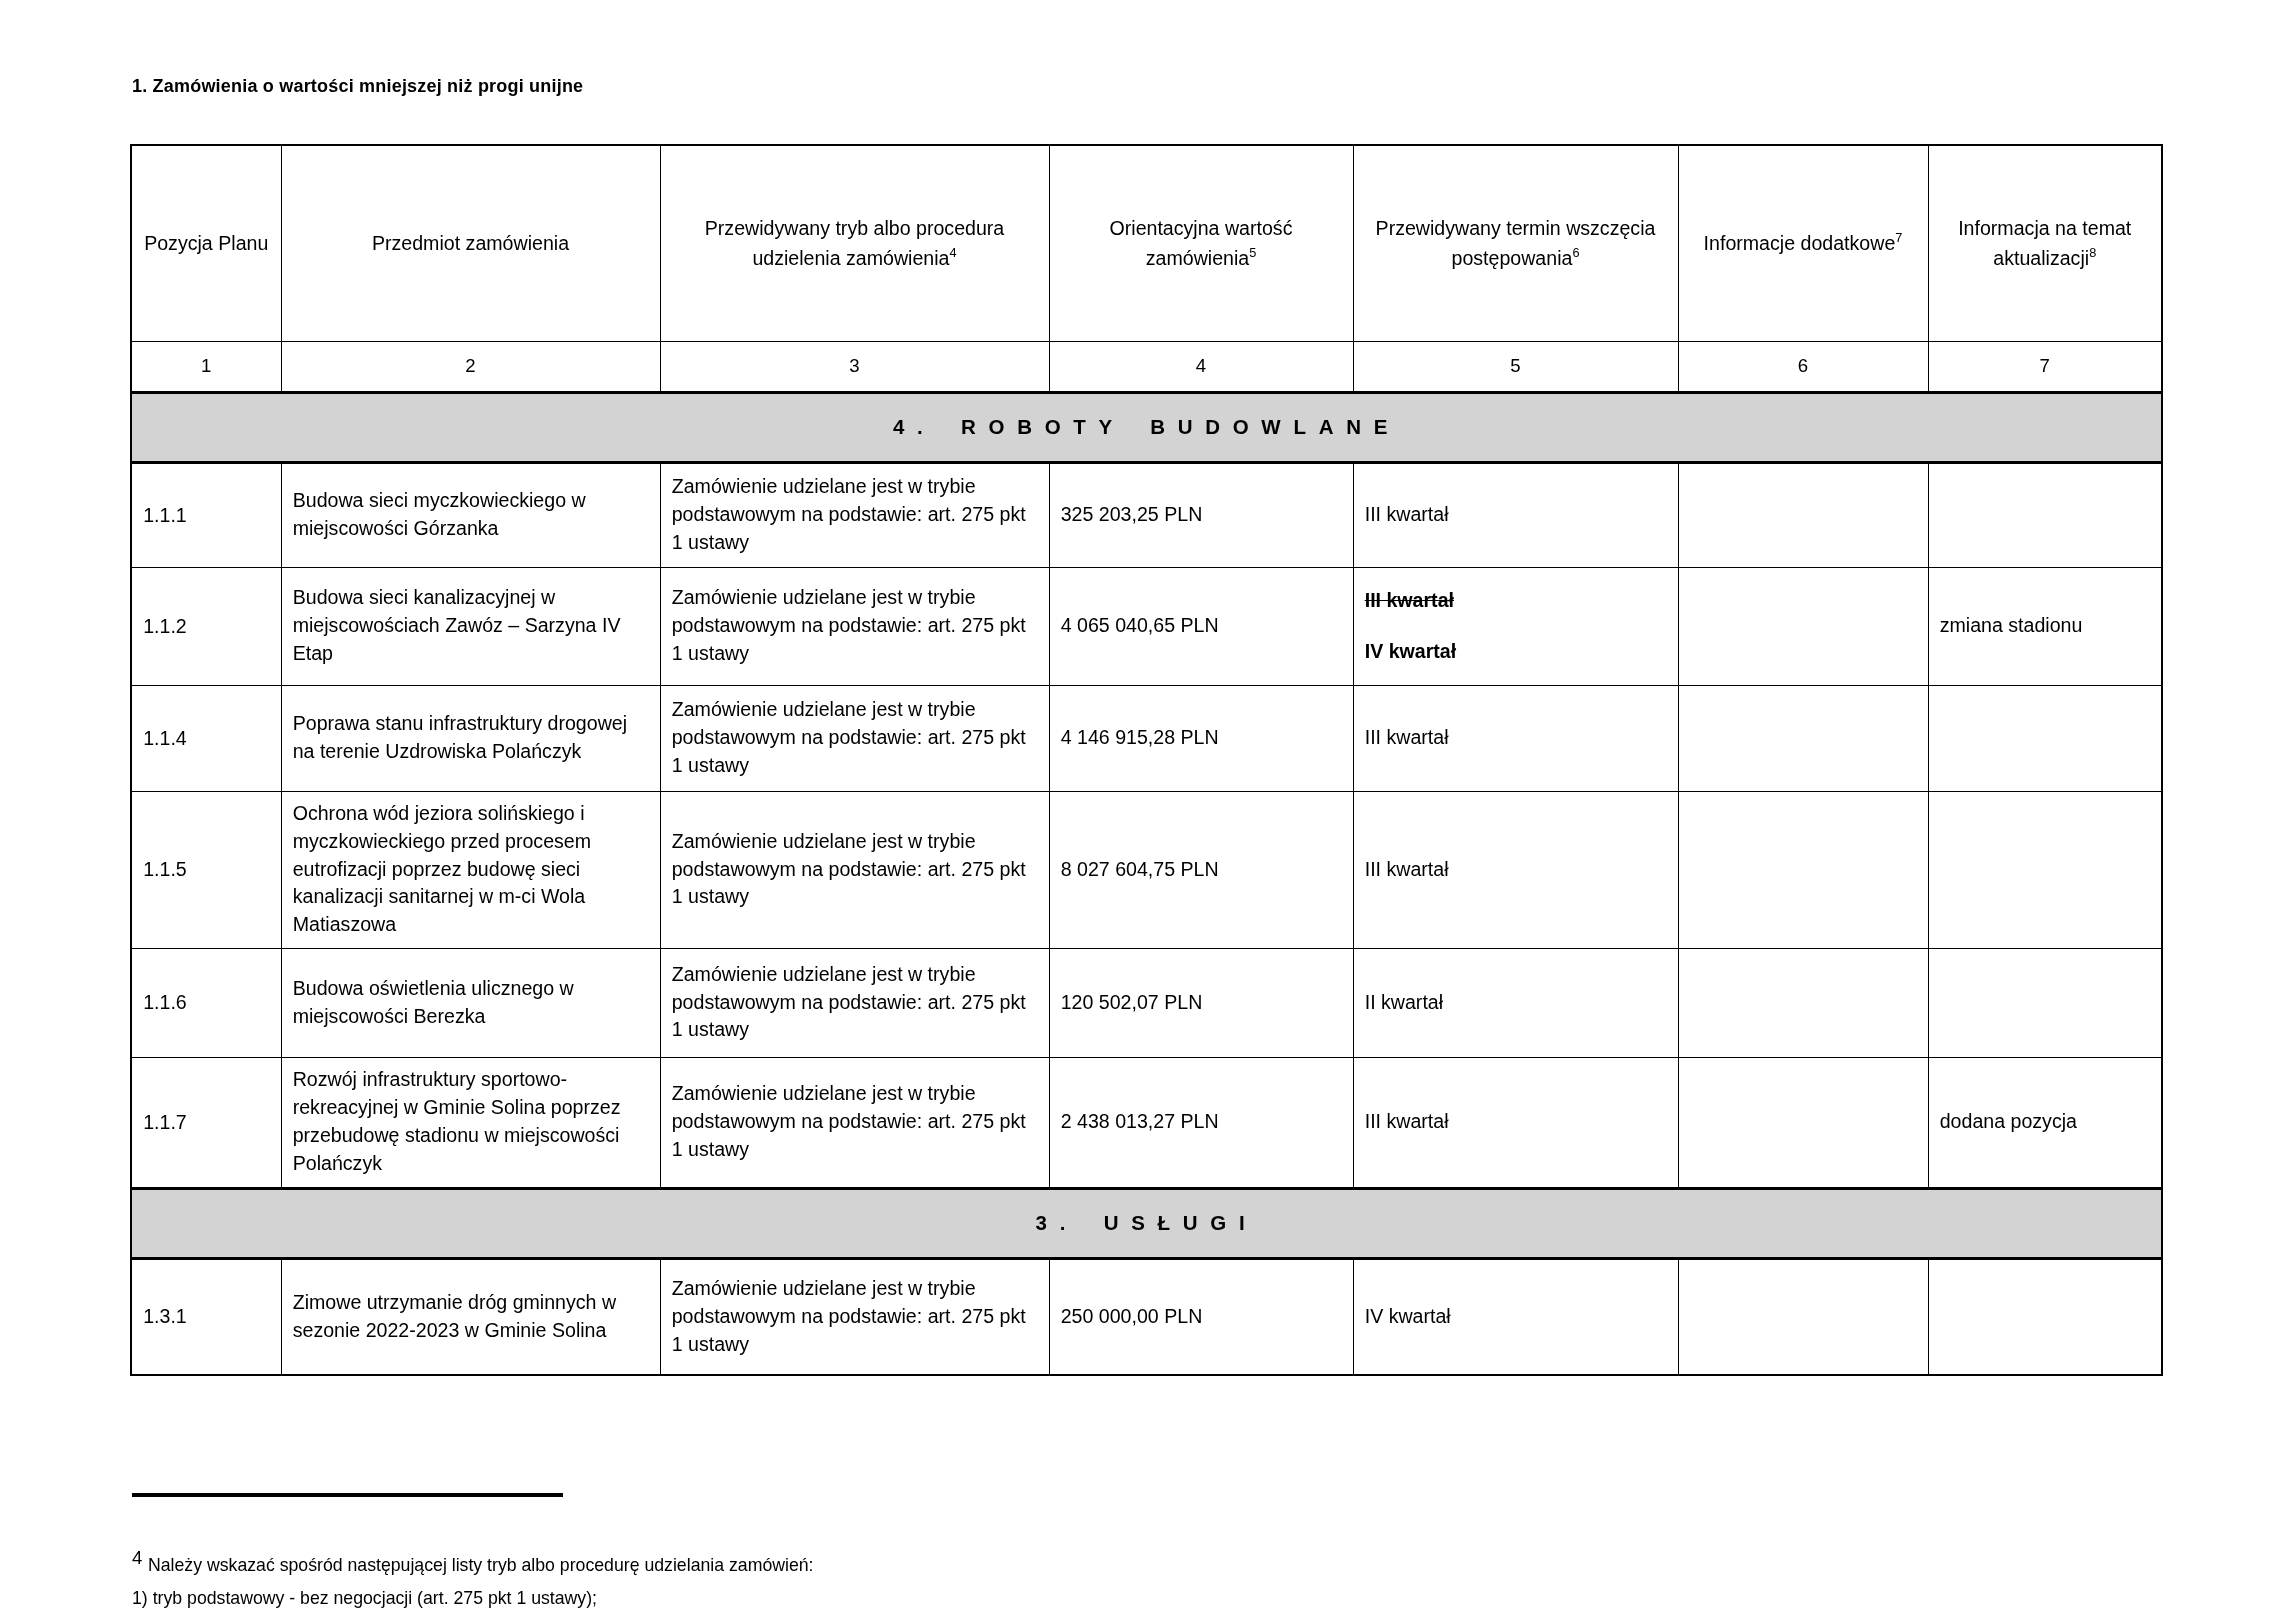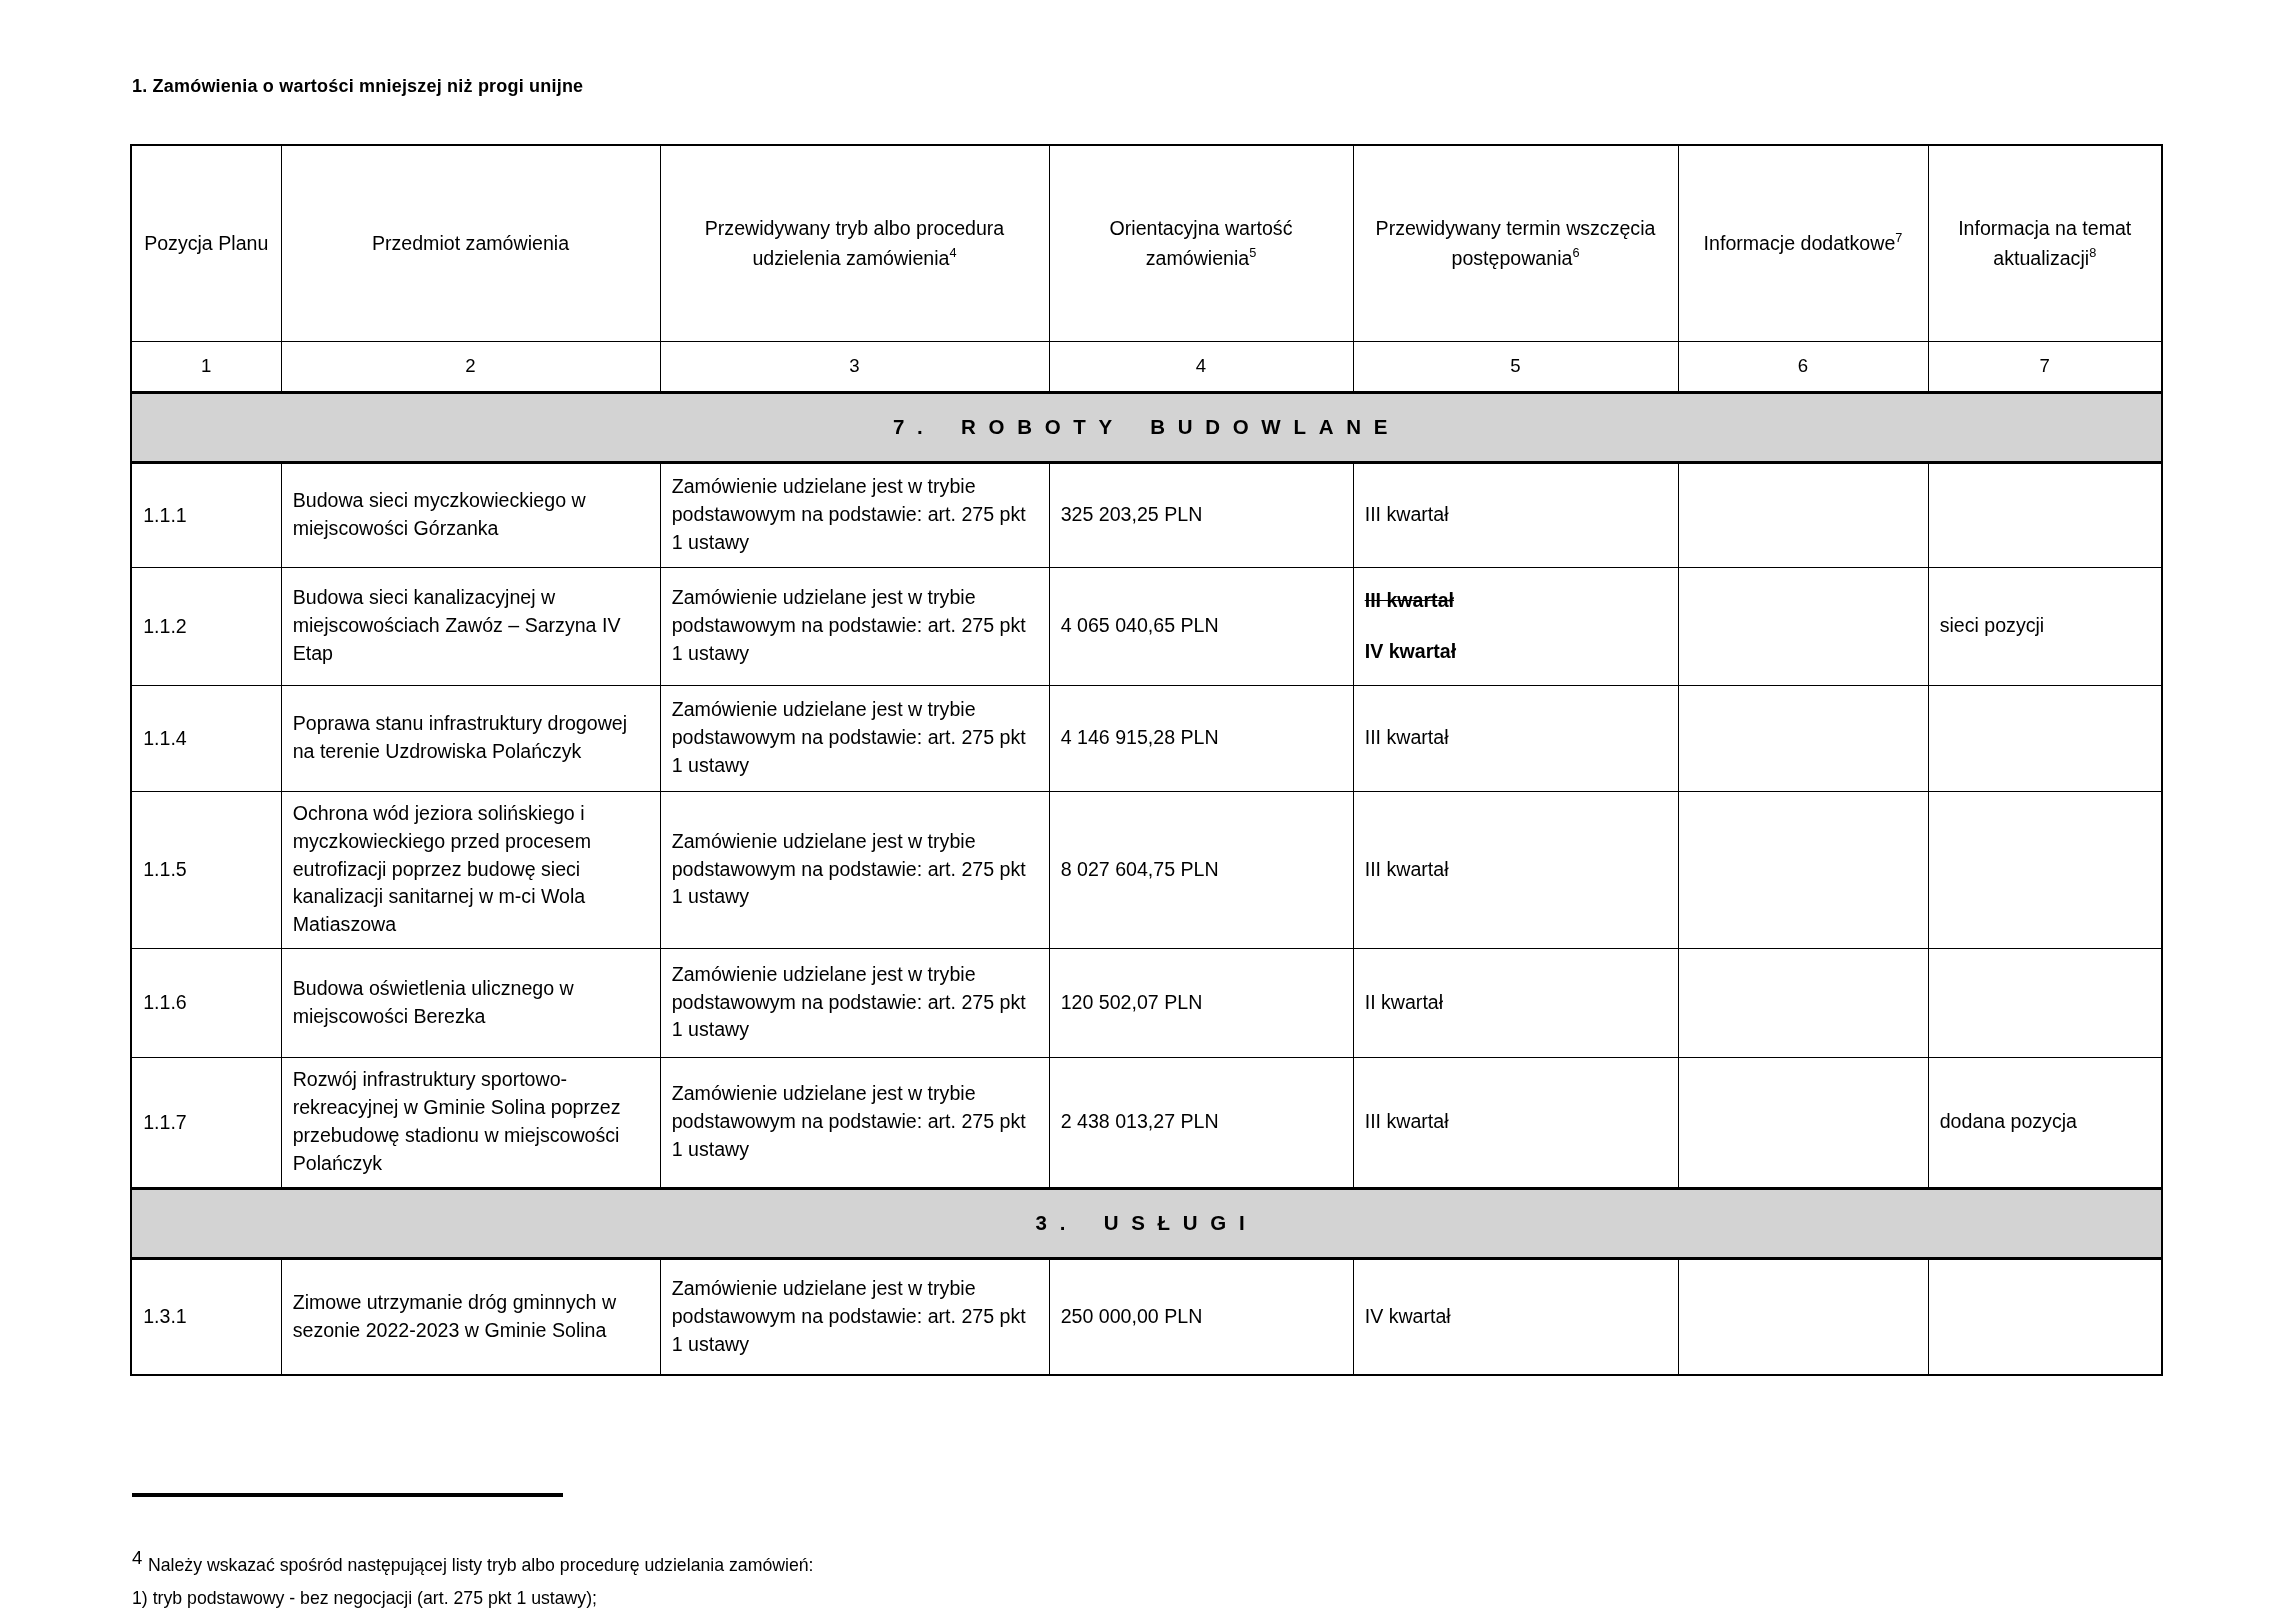--- a/index.html
+++ b/index.html
@@ -98,21 +98,21 @@
     <td>1</td>
     <td>2</td>
     <td>3</td>
     <td>4</td>
     <td>5</td>
     <td>6</td>
     <td>7</td>
   </tr>
 
   <tr class="section">
-    <td colspan="7">7. ROBOTY BUDOWLANE</td>
+    <td colspan="7">4. ROBOTY BUDOWLANE</td>
   </tr>
 
   <tr class="r1">
     <td class="pos">1.1.1</td>
     <td class="body">Budowa sieci myczkowieckiego w miejscowości Górzanka</td>
     <td class="body">Zamówienie udzielane jest w trybie podstawowym na podstawie: art. 275 pkt 1 ustawy</td>
     <td class="body">325 203,25 PLN</td>
     <td class="body">III kwartał</td>
     <td class="body"></td>
     <td class="body"></td>
@@ -122,21 +122,21 @@
     <td class="pos">1.1.2</td>
     <td class="body">Budowa sieci kanalizacyjnej w miejscowościach Zawóz – Sarzyna IV Etap</td>
     <td class="body">Zamówienie udzielane jest w trybie podstawowym na podstawie: art. 275 pkt 1 ustawy</td>
     <td class="body">4 065 040,65 PLN</td>
     <td class="body term-stack">
       <div class="strike">III kwartał</div>
       <div class="term-gap"></div>
       <div class="boldterm">IV kwartał</div>
     </td>
     <td class="body"></td>
-    <td class="body">sieci pozycji</td>
+    <td class="body">zmiana stadionu</td>
   </tr>
 
   <tr class="r3">
     <td class="pos">1.1.4</td>
     <td class="body">Poprawa stanu infrastruktury drogowej na terenie Uzdrowiska Polańczyk</td>
     <td class="body">Zamówienie udzielane jest w trybie podstawowym na podstawie: art. 275 pkt 1 ustawy</td>
     <td class="body">4 146 915,28 PLN</td>
     <td class="body">III kwartał</td>
     <td class="body"></td>
     <td class="body"></td>

